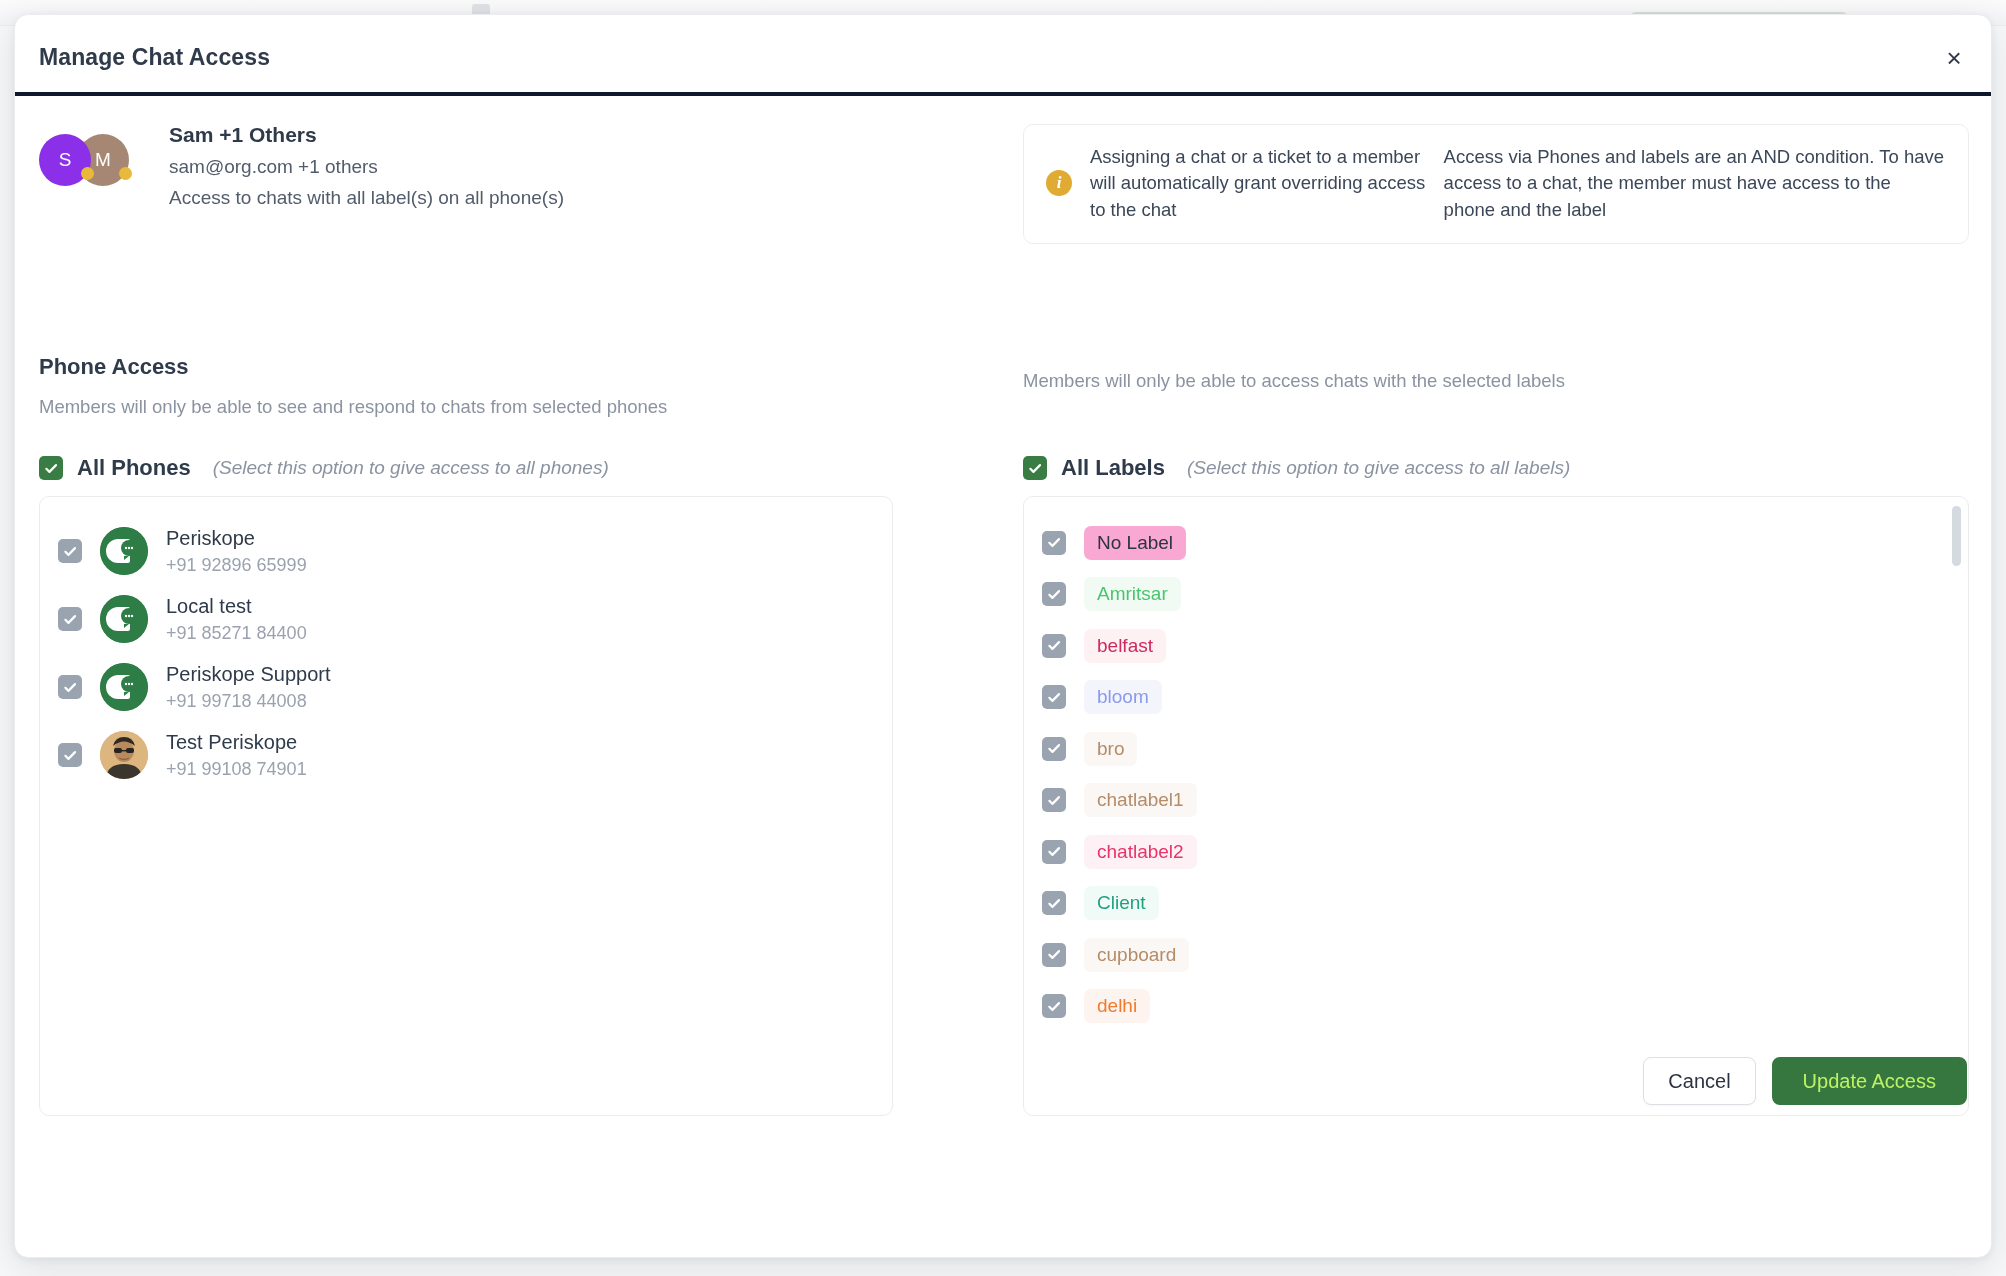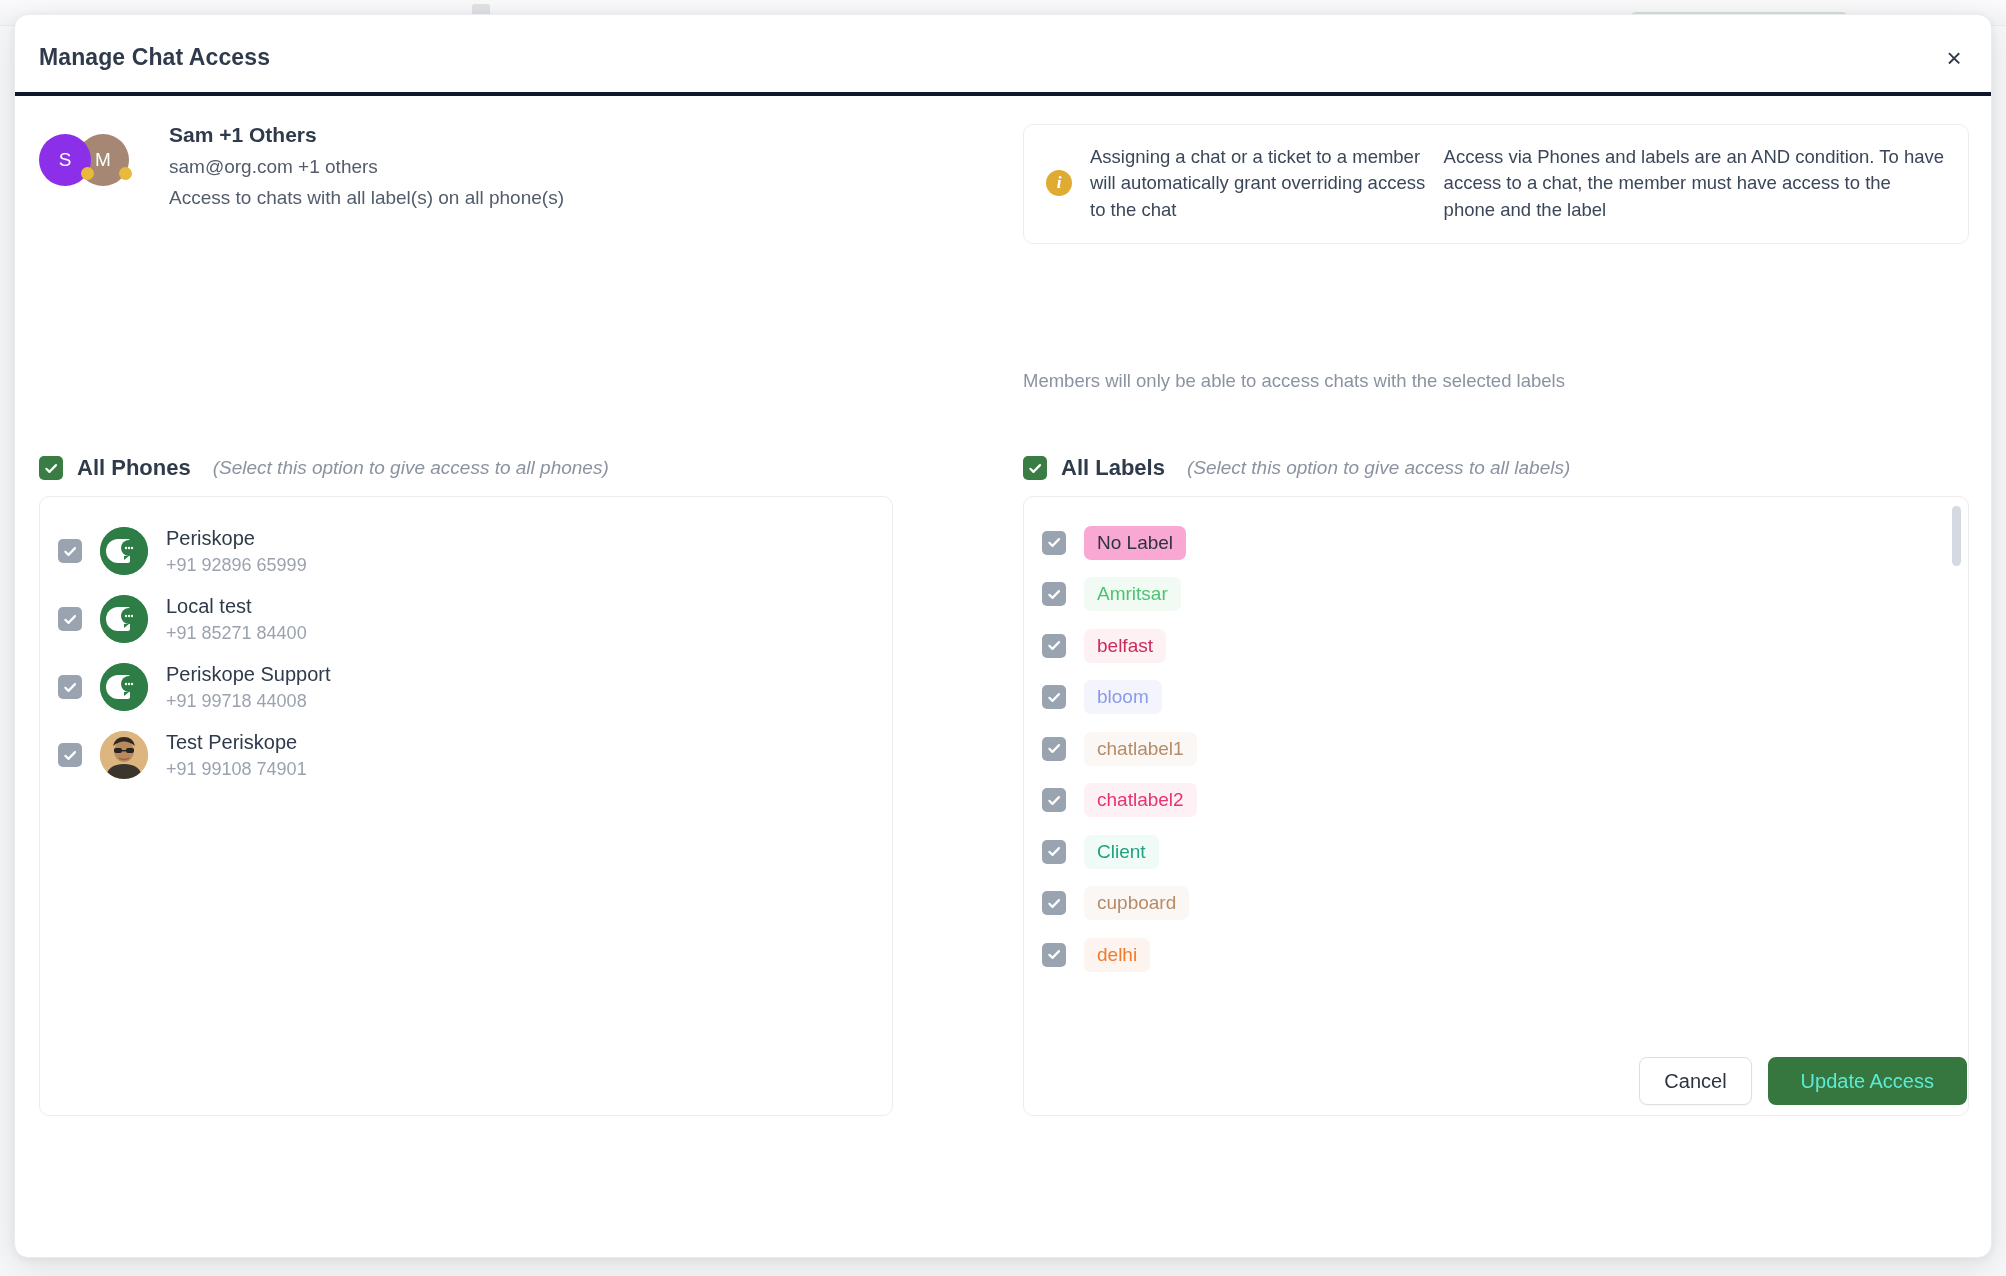--- a/index.html
+++ b/index.html
@@ -210,22 +210,22 @@
     cursor: pointer;
     height: 48px;
     display: flex; align-items: center; justify-content: center;
   }
   #cancel-btn {
     background: #fff; color: #2c3444;
     border: 1px solid #dcdfe4; padding: 0 24px;
     box-shadow: 0 1px 2px rgba(16,24,40,.04);
   }
   #update-btn {
-    background: #35773f; color: #5eead4;
-    border: 7px solid #22c55e; padding: 8px 26px;
+    background: #35773f; color: #bef264;
+    border: 5px solid #22c55e; padding: 8px 26px;
   }
 </style>
 </head>
 <body>
 
 <div id="page-backdrop">
   <div id="bg-topbar"></div>
   <div id="bg-ghost-tab"></div>
   <div id="bg-ghost-dots"><i></i><i></i><i></i></div>
   <div id="bg-ghost-line"></div>
@@ -260,20 +260,24 @@
     </div>
 
     <div id="info-callout">
       <div id="info-icon" style="background: rgb(224, 171, 51);">i</div>
       <div id="info-lines">
         <div class="info-line">Assigning a chat or a ticket to a member will automatically grant overriding access to the chat</div>
         <div class="info-line">Access via Phones and labels are an AND condition. To have access to a chat, the member must have access to the phone and the label</div>
       </div>
     </div>
 
+    <div class="col-head" id="phone-head">
+      <div class="sec-title">Phone Access</div>
+      <div class="sec-sub">Members will only be able to see and respond to chats from selected phones</div>
+    </div>
 
     <div class="all-row" id="all-phones-row">
       <span class="cb on">
         <svg width="15" height="15" viewBox="0 0 16 16">
             <path d="M2.5 8.3l3.3 3.3 7-7.2" fill="none" stroke="#fff" stroke-width="2.3" stroke-linecap="round" stroke-linejoin="round"></path>
           </svg>
       </span>
       <span class="all-label">All Phones</span>
       <span class="all-hint">(Select this option to give access to all phones)</span>
     </div>
@@ -419,20 +423,28 @@
               </svg>
             </span>
             <span class="chip" style="color:#8a9be8;background:#f3f4fc;">bloom</span>
           </div>
           <div class="label-row">
             <span class="cb dim">
               <svg width="15" height="15" viewBox="0 0 16 16">
                 <path d="M2.5 8.3l3.3 3.3 7-7.2" fill="none" stroke="#fff" stroke-width="2.3" stroke-linecap="round" stroke-linejoin="round"></path>
               </svg>
             </span>
+            <span class="chip" style="color:#b58c68;background:#faf7f4;">bro</span>
+          </div>
+          <div class="label-row">
+            <span class="cb dim">
+              <svg width="15" height="15" viewBox="0 0 16 16">
+                <path d="M2.5 8.3l3.3 3.3 7-7.2" fill="none" stroke="#fff" stroke-width="2.3" stroke-linecap="round" stroke-linejoin="round"></path>
+              </svg>
+            </span>
             <span class="chip" style="color:#b58c68;background:#faf7f4;">chatlabel1</span>
           </div>
           <div class="label-row">
             <span class="cb dim">
               <svg width="15" height="15" viewBox="0 0 16 16">
                 <path d="M2.5 8.3l3.3 3.3 7-7.2" fill="none" stroke="#fff" stroke-width="2.3" stroke-linecap="round" stroke-linejoin="round"></path>
               </svg>
             </span>
             <span class="chip" style="color:#e8336b;background:#fdf1f5;">chatlabel2</span>
           </div>

